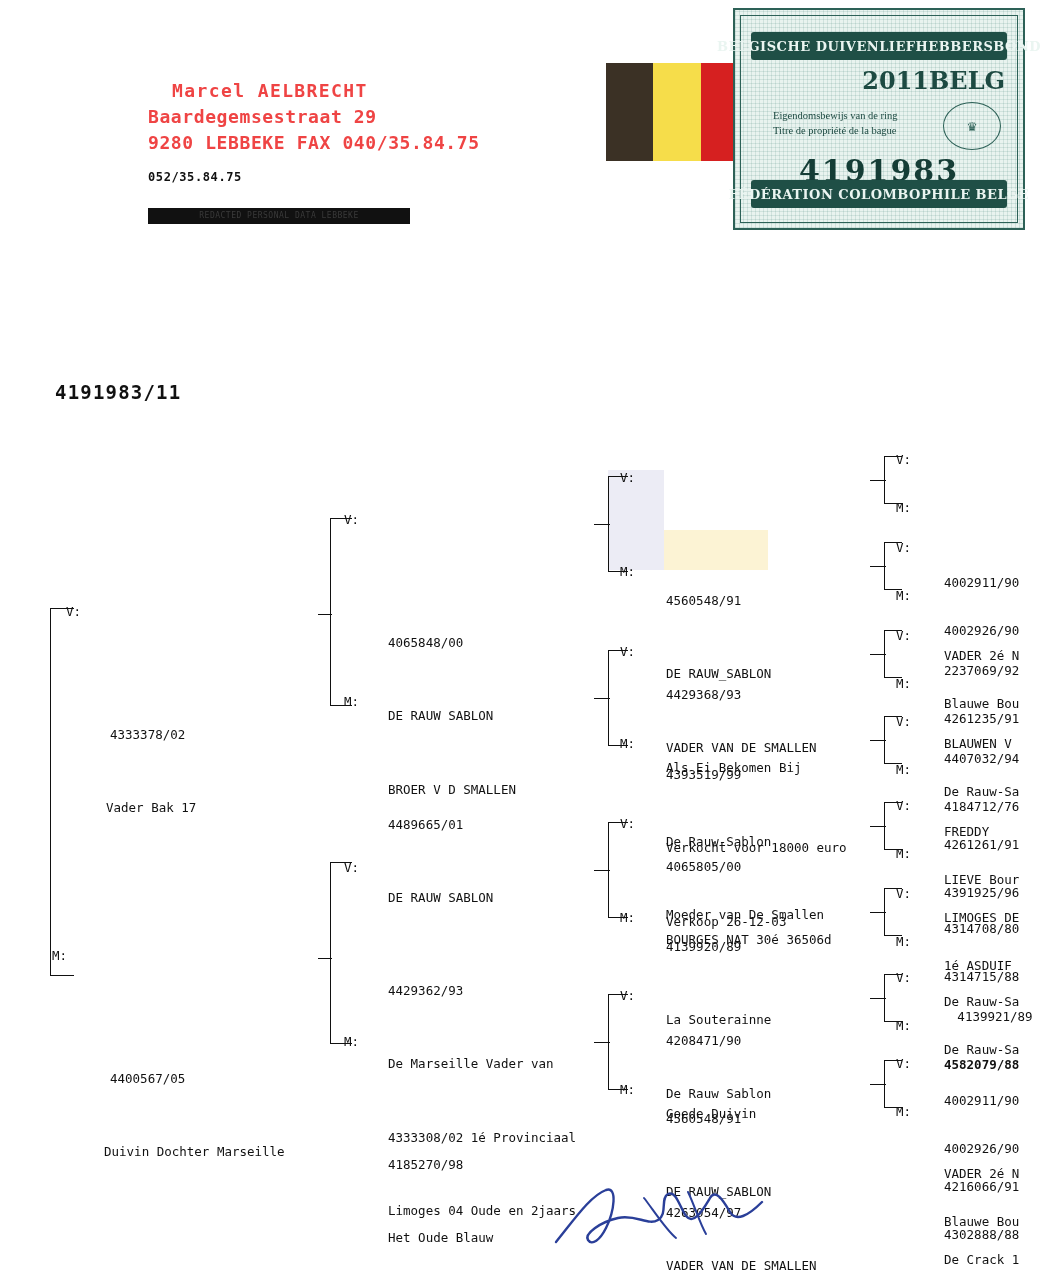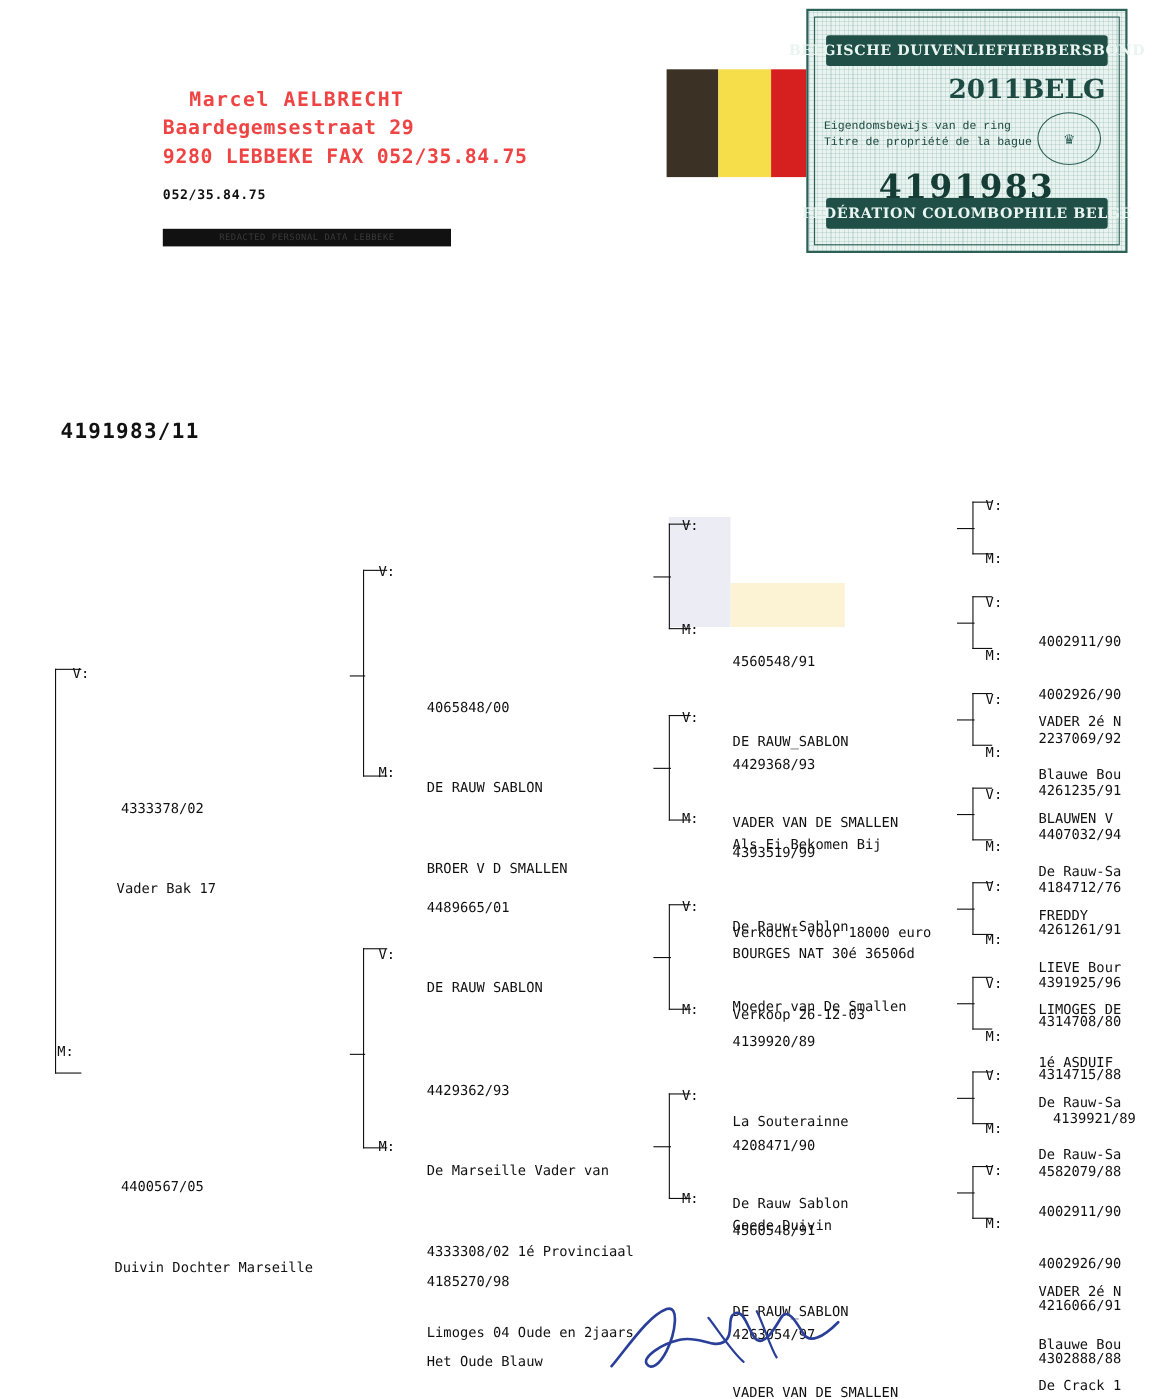--- a/index.html
+++ b/index.html
@@ -121,24 +121,24 @@
     display: flex;
     justify-content: flex-end;
     align-items: center;
     font-family: "DejaVu Serif", serif;
     font-size: 24px;
     font-weight: bold;
     color: #1d4a42;
   }
   .stamp-sub {
     position: absolute;
-    left: 14px;
+    left: 38px;
     top: 98px;
     width: 190px;
-    font-family: Liberation Mono, monospace;
+    font-family: Liberation Serif, serif;
     font-size: 10.5px;
     line-height: 15px;
     color: #1d4a42;
   }
   .stamp-seal {
     position: absolute;
     right: 22px;
     top: 92px;
     width: 56px;
     height: 46px;
@@ -234,21 +234,21 @@
     width: 240px;
     height: 90px;
   }
 </style>
 </head>
 <body>
 
 <div class="owner-block">
   <div class="owner-name">Marcel AELBRECHT</div>
   <div>Baardegemsestraat 29</div>
-  <div>9280  LEBBEKE FAX 052/35.84.75</div>
+  <div>9280  LEBBEKE FAX 040/35.84.75</div>
 </div>
 <div class="owner-phone">052/35.84.75</div>
 <div class="redacted-bar">
   <span>REDACTED PERSONAL DATA LEBBEKE</span>
 </div>
 
 <div class="flag">
   <div class="b1"></div>
   <div class="b2"></div>
   <div class="b3"></div>
@@ -389,20 +389,21 @@
     <span class="lines" style="padding-left:46px;">
       <span>4393519/99</span>
       <span>Verkocht voor 18000 euro</span>
       <span>Verkoop 26-12-03</span>
     </span>
   </div>
 
   <div class="node" style="left:620px; top:732px; width:280px;">
     <span class="tag">M:</span>
     <span class="lines" style="padding-left:46px;">
+      <span>4065805/00</span>
       <span>BOURGES NAT 30é 36506d</span>
     </span>
   </div>
 
   <div class="node" style="left:620px; top:812px; width:250px;">
     <span class="tag">V:</span>
     <span class="lines" style="padding-left:46px;">
       <span>4139920/89</span>
       <span>La Souterainne</span>
       <span>De Rauw Sablon</span>
@@ -504,21 +505,21 @@
     </span>
   </div>
   <div class="node" style="left:896px; top:882px; width:150px;">
     <span class="tag">V:</span>
     <span class="lines" style="padding-left:48px;text-align:center;">
       <span>4139921/89</span>
     </span>
   </div>
   <div class="node" style="left:896px; top:930px; width:150px;">
     <span class="tag">M:</span>
-    <span class="lines" style="padding-left:48px;">
+    <span class="lines" style="padding-left:48px;font-weight:bold;">
       <span>4582079/88</span>
     </span>
   </div>
   <div class="node" style="left:896px; top:966px; width:150px;">
     <span class="tag">V:</span>
     <span class="lines" style="padding-left:48px;">
       <span>4002911/90</span>
       <span>VADER 2é N</span>
     </span>
   </div>

